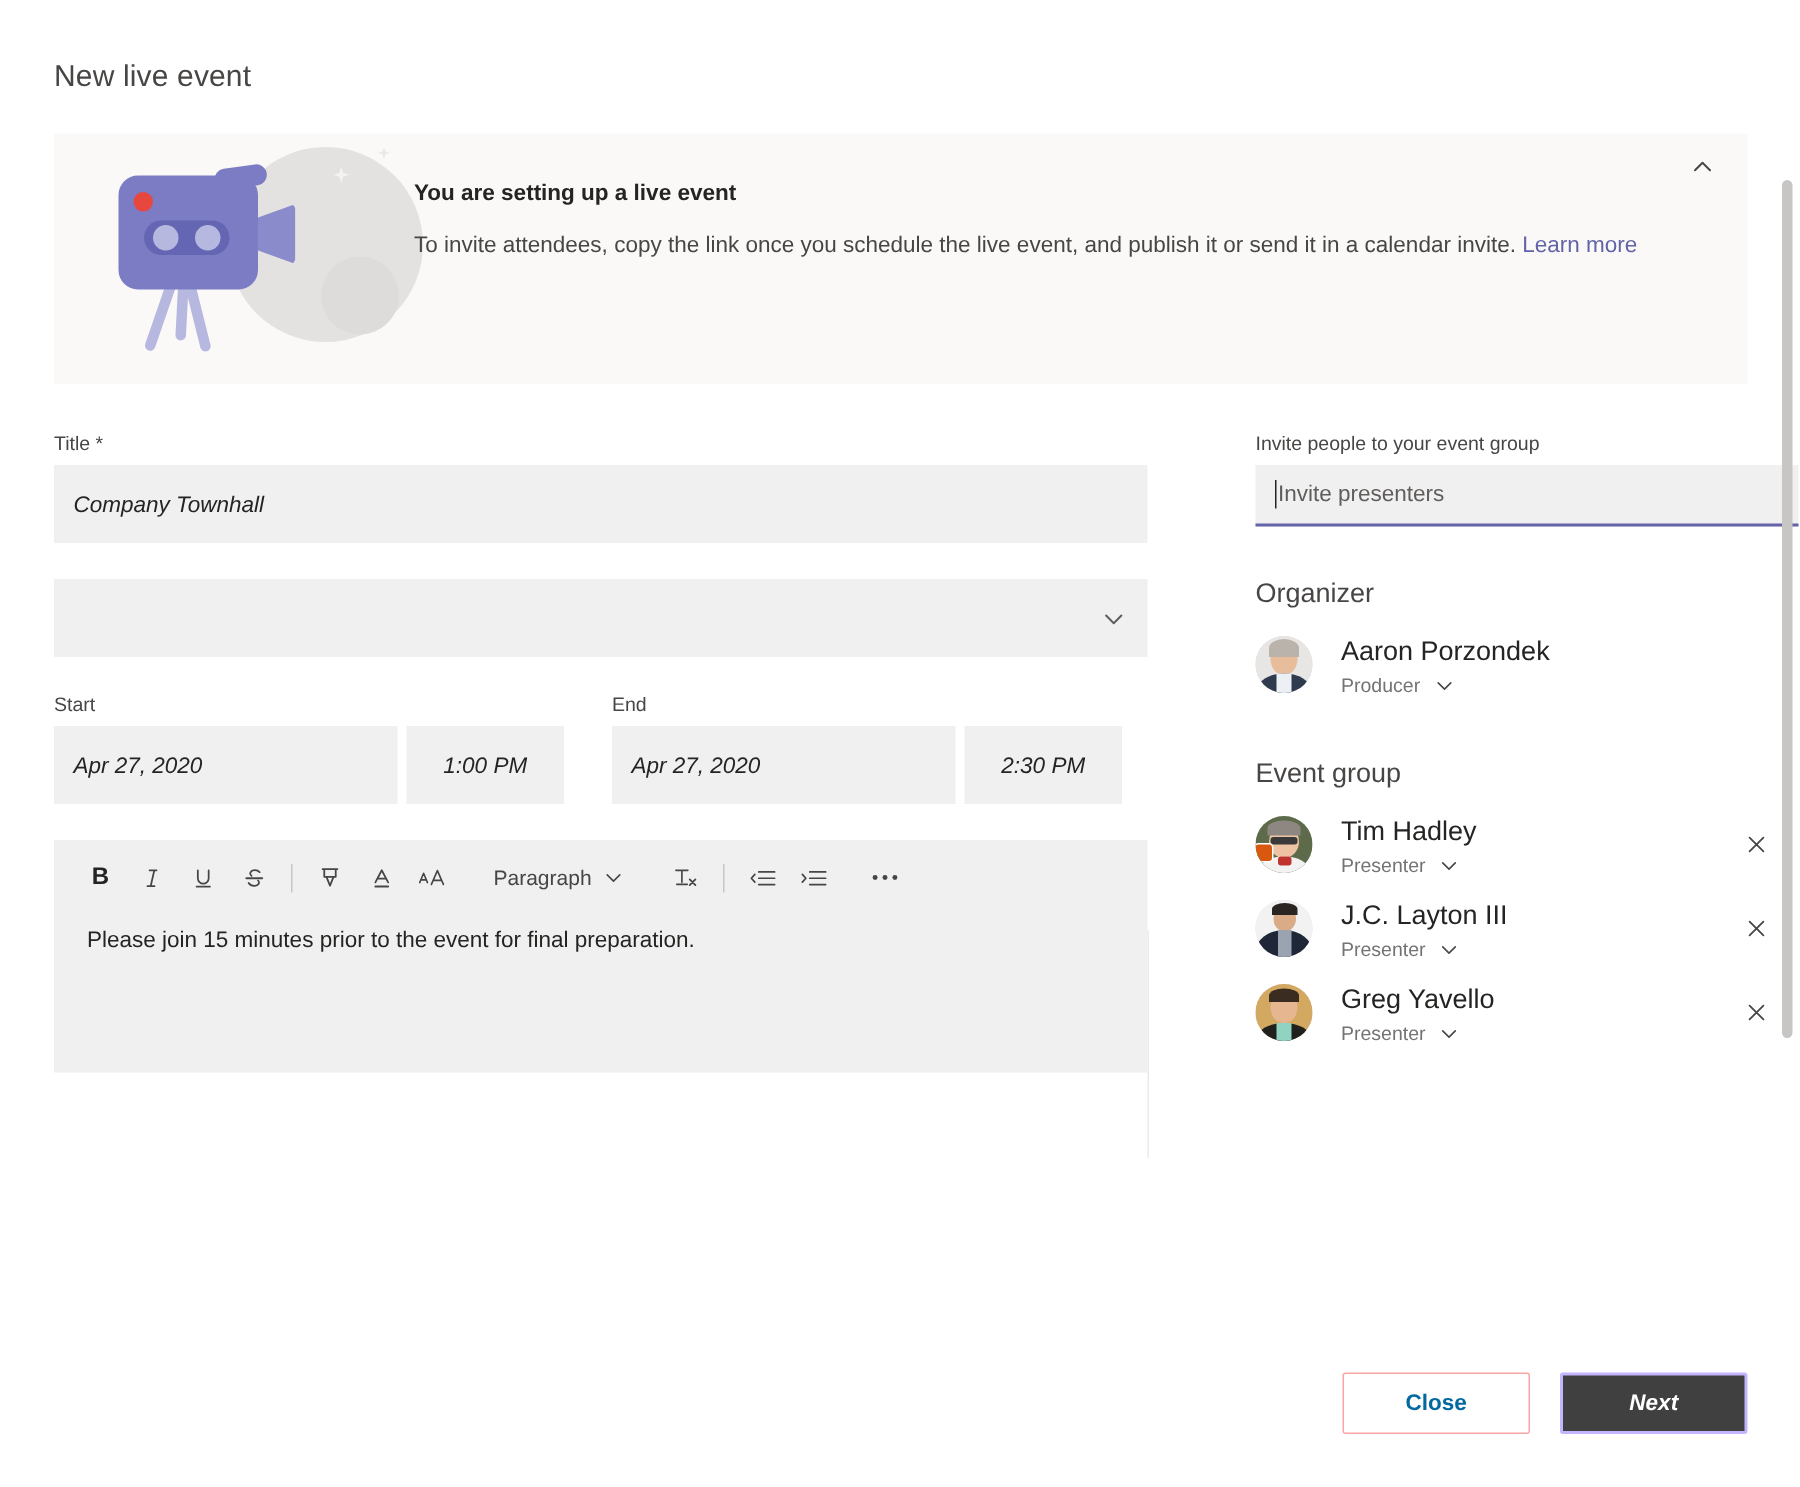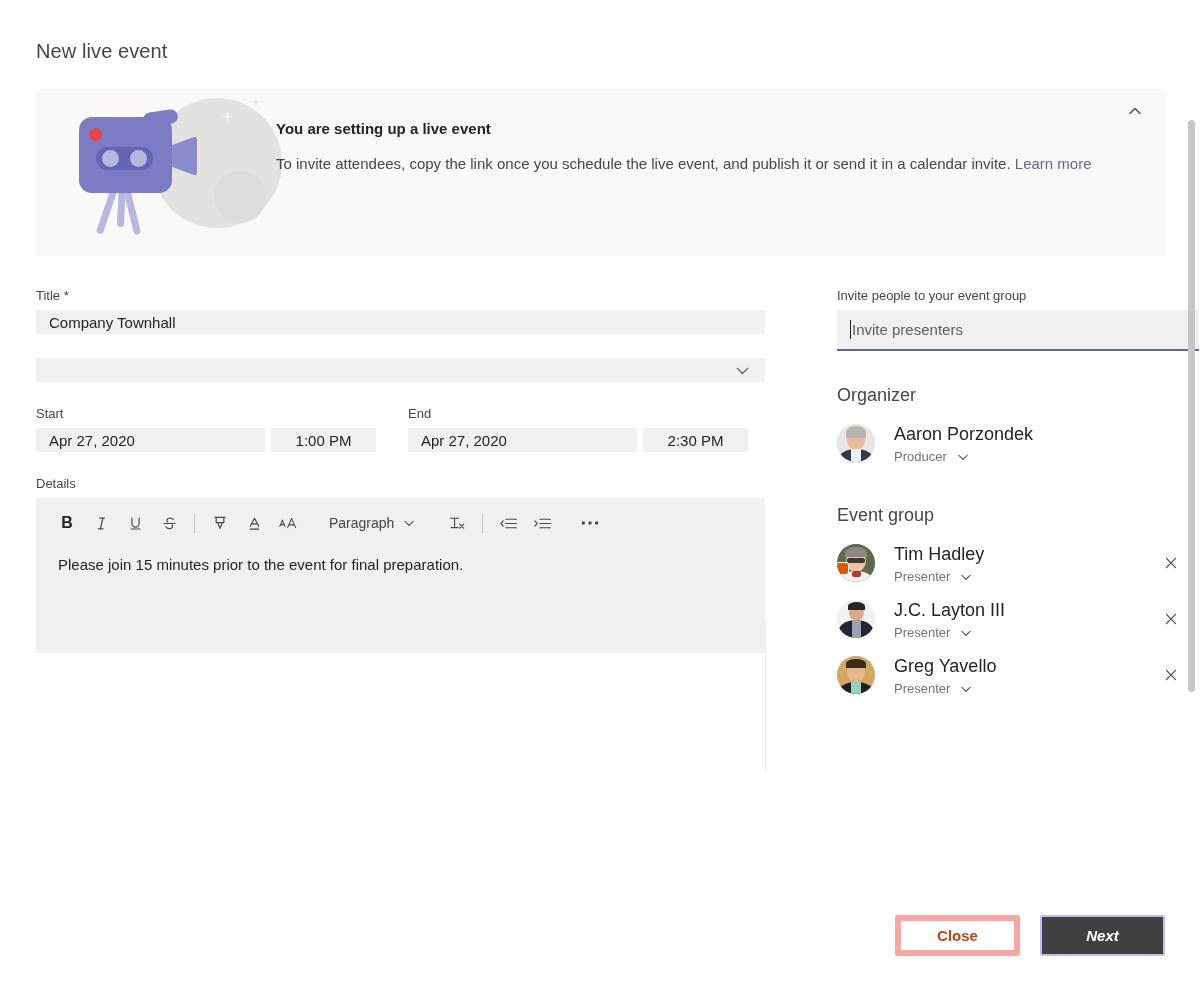--- a/index.html
+++ b/index.html
@@ -82,22 +82,22 @@
 
   
   .left-panel { position: absolute; left: 36px; top: 288px; width: 729px; }
   .right-panel { position: absolute; left: 803px; top: 288px; width: 362px; margin-left: 34px; }
   .panel-divider {
     position: absolute; left: 765px; top: 620px; width: 1px; height: 152px; background: #edebe9;
   }
 
   .field-label { font-size: 13px; color: #484644; margin-bottom: 7px; }
   .field-box {
-    background: #f0f0f0; height: 24px; display: flex; align-items: center;
-    padding: 0 13px; font-size: 15px; color: #252423; cursor: text;
+    background: #f0f0f0; height: 52px; display: flex; align-items: center;
+    padding: 0 13px; font-size: 15px; color: #252423; cursor: text; font-style: italic;
   }
   .field-box.select { cursor: pointer; justify-content: space-between; padding-right: 14px; }
 
   .row-title { }
   .row-location { margin-top: 24px; }
   .row-dates { margin-top: 24px; display: flex; }
   .dt-group { display: flex; }
   .dt-date { width: 229px; }
   .dt-time { width: 105px; margin-left: 6px; justify-content: center; }
   .dt-spacer { width: 32px; }
@@ -158,21 +158,21 @@
     border-radius: 3px; background: #d8580f; border: 1.5px solid #fff;
   }
 
   
   .footer { position: absolute; right: 35px; top: 915px; display: flex; gap: 20px; }
   .btn {
     height: 41px; min-width: 125px; font-size: 15px; font-weight: 600;
     display: flex; align-items: center; justify-content: center; cursor: pointer;
     border-radius: 2px;
   }
-  .btn-close { background: #fff; border: 6px solid #fca5a5; color: #c2410c; }
+  .btn-close { background: #fff; border: 1px solid #fca5a5; color: #0369a1; }
   .btn-next { background: #404040; color: #fff; border: 2px solid #c4b5fd; font-style: italic; }
 
   
   .scrollbar-track {
     position: absolute; right: 5px; top: 90px; width: 8px; height: 700px;
   }
   .scrollbar-thumb {
     position: absolute; left: 1px; top: 30px; width: 7px; height: 572px;
     background: #c8c6c4; border-radius: 4px; cursor: pointer;
   }
@@ -250,21 +250,20 @@
           <div class="field-label">End</div>
           <div style="display:flex">
             <div class="field-box dt-date">Apr 27, 2020</div>
             <div class="field-box dt-time">2:30 PM</div>
           </div>
         </div>
       </div>
     </div>
 
     <div class="row-details">
-      <div class="field-label">Details</div>
       <div class="editor">
 
         <div class="editor-toolbar">
           <div class="tb-btn" style="font-weight:700;font-size:16px;color:#252423">B</div>
           <div class="tb-btn">
             <svg width="17" height="17" viewBox="0 0 16 16" aria-hidden="true">
               <path d="M6.3 3 h4.4 M5 13 h4.4 M9.3 3 L7 13" fill="none" stroke="#484644" stroke-width="1.1" stroke-linecap="round"></path>
             </svg>
           </div>
           <div class="tb-btn">

